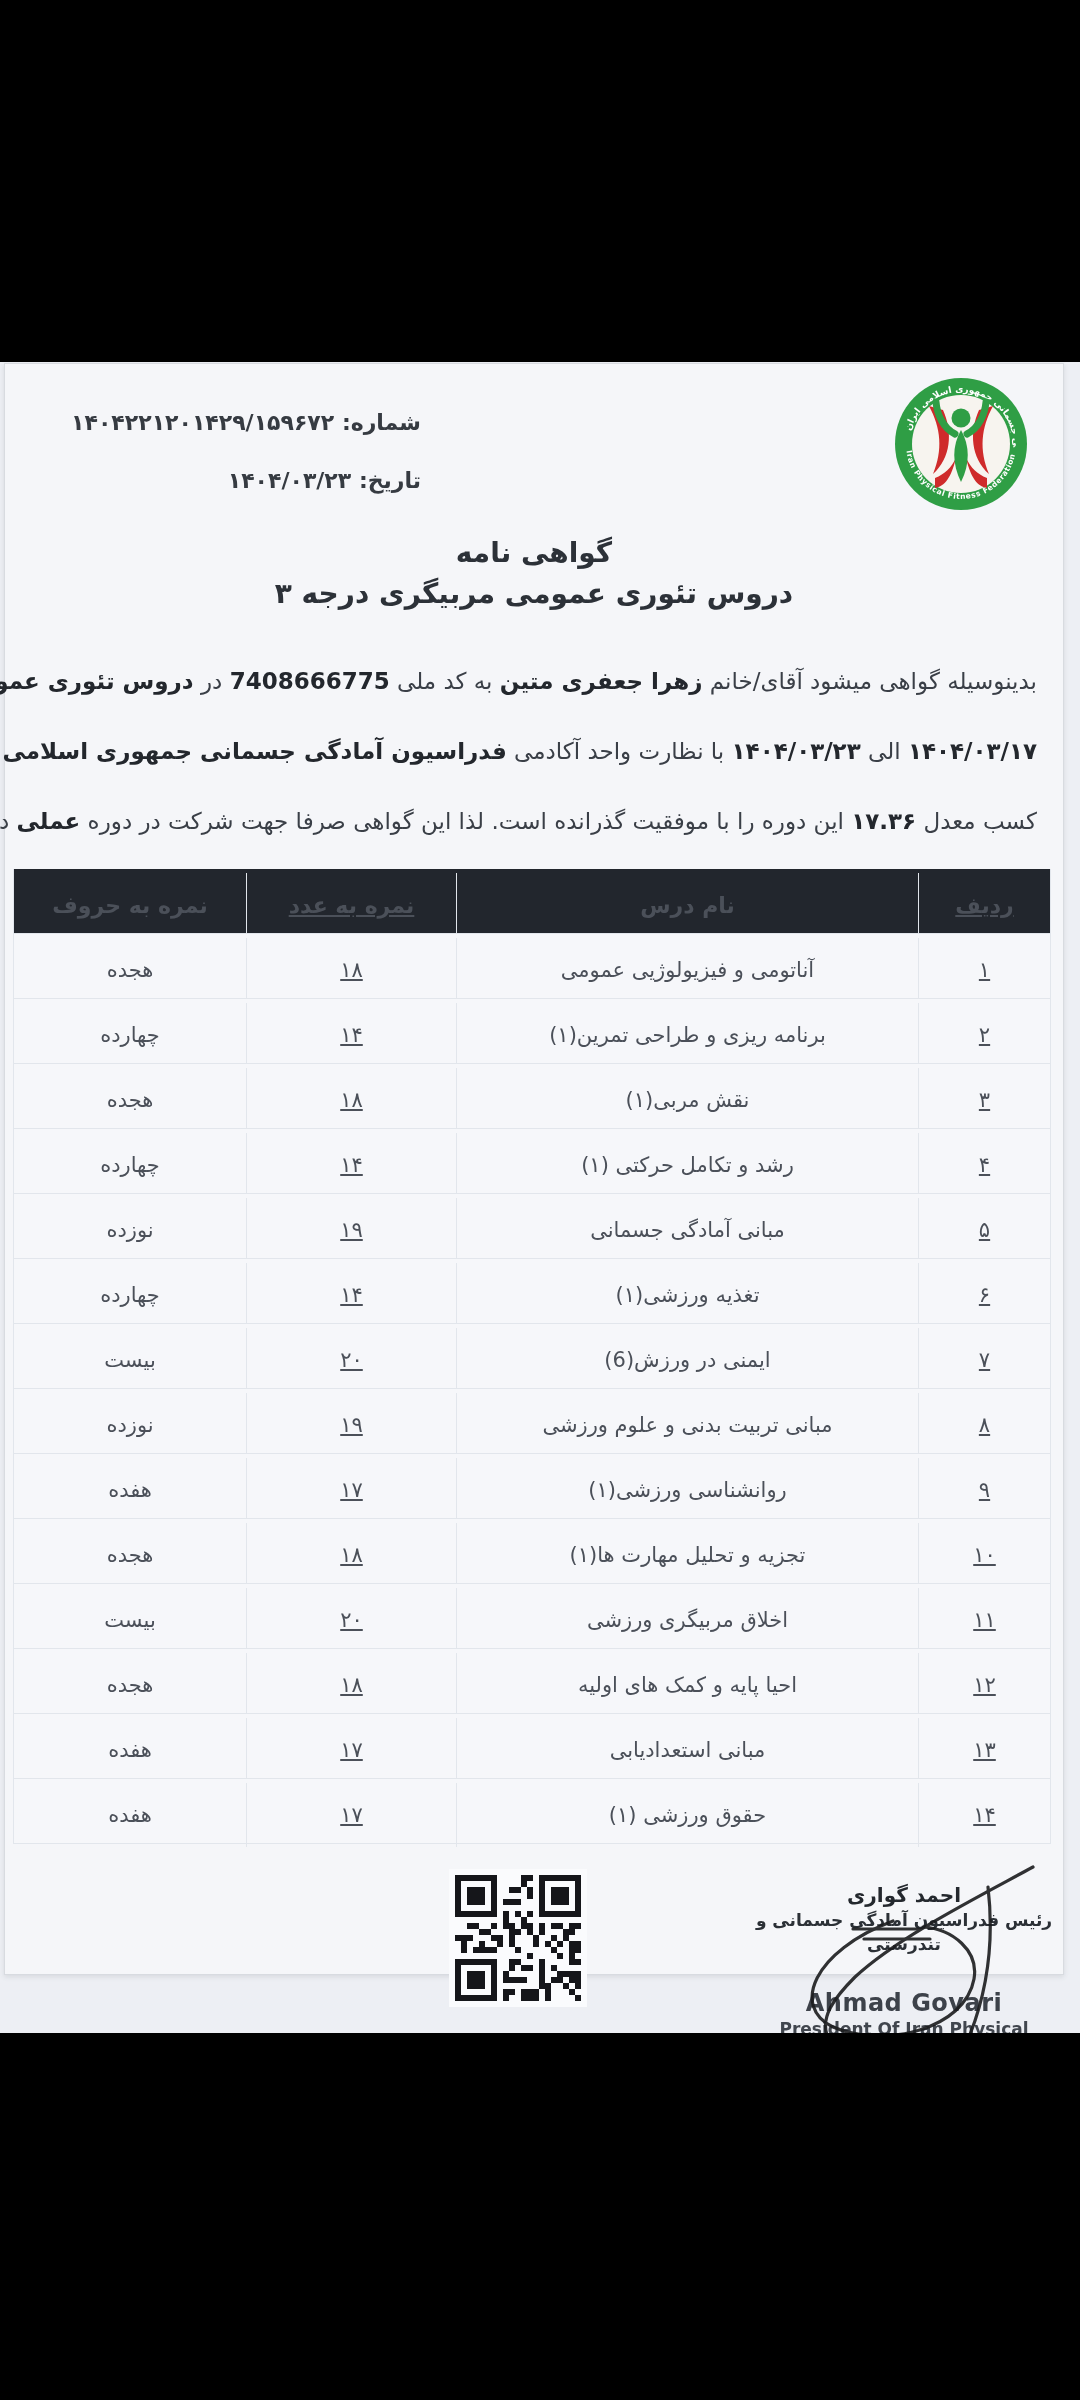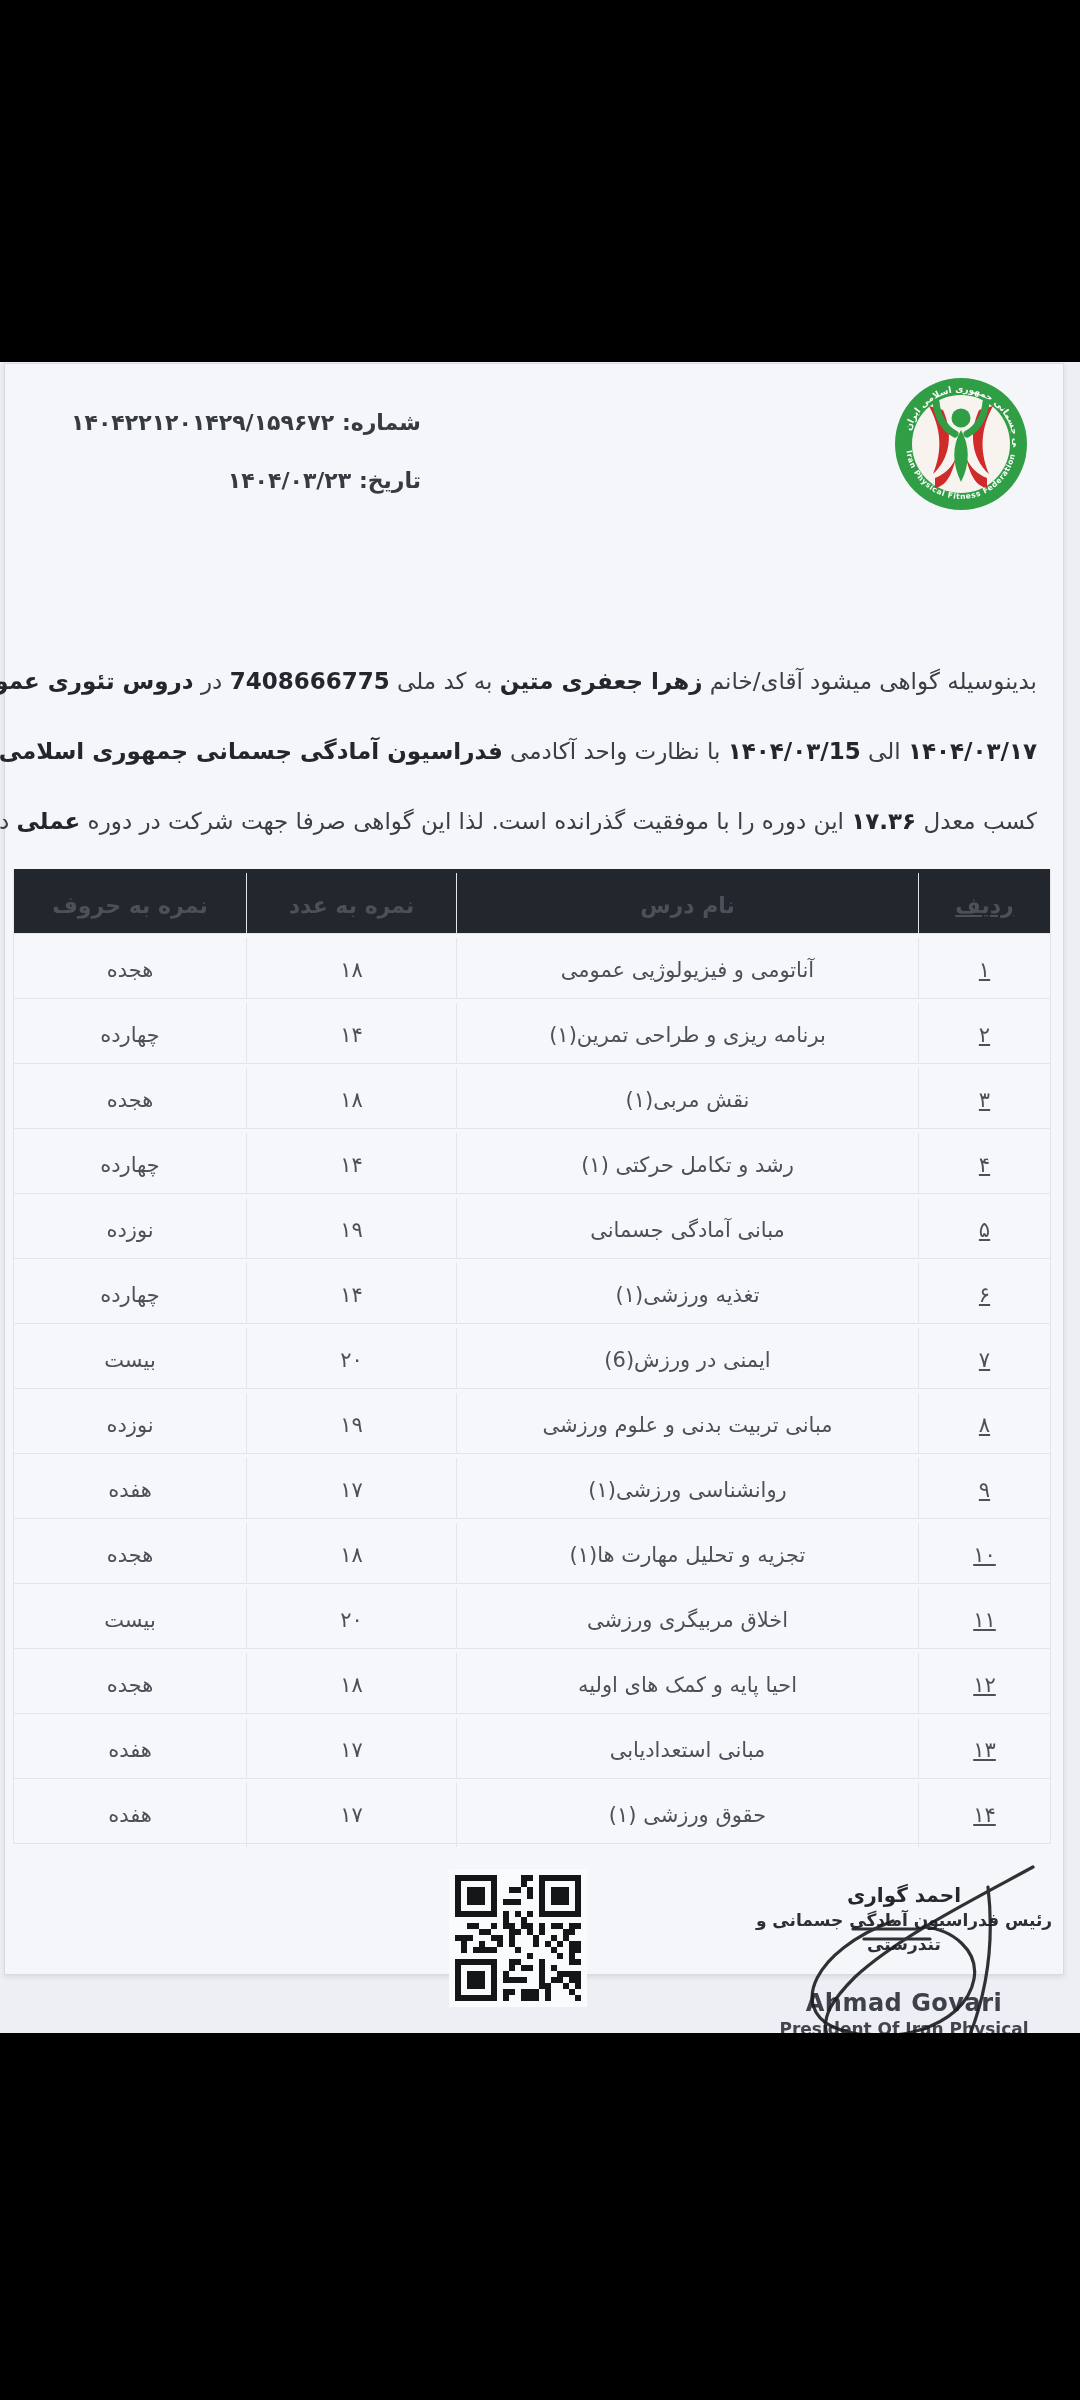--- a/index.html
+++ b/index.html
@@ -41,21 +41,21 @@
   #thead .cell{font-weight:700;font-size:22px;}
   #tbody{display:flex;flex-direction:column;height:910px;}
   .trow{flex:1;display:flex;border-top:1px solid #e2e6ec;align-items:center;background:#f6f7fa;}
   .cell{
     height:100%;display:flex;align-items:center;justify-content:center;
     font-size:21px;color:#4b5059;text-align:center;box-sizing:border-box;margin-top:8px;
   }
   .cell + .cell{border-inline-start:1px solid #e2e6ec;}
   .c-radif{width:131px;text-decoration:underline;}
   .c-course{width:462px;}
-  .c-score{width:210px;}
+  .c-score{width:210px;text-decoration:underline;}
   .c-words{width:233px;}
   #thead .c-radif,#thead .c-course,#thead .c-score,#thead .c-words{height:64px;}
   
   #qr{
     position:absolute;left:444px;top:1505px;width:138px;height:138px;
     background:#fafbfd;z-index:3;
   }
   #qr svg{width:100%;height:100%;display:block;}
   
   #sig{position:absolute;top:1498px;right:4px;width:310px;text-align:center;z-index:2;}
@@ -95,24 +95,28 @@
         <path d="M100,30 C88,52 86,74 96,98 C78,82 76,56 86,34 Z" fill="#cf2b2b"></path>
         <path d="M42,102 C52,98 58,92 63,82 C58,102 52,110 42,112 Z" fill="#cf2b2b"></path>
         <path d="M94,102 C84,98 78,92 73,82 C78,102 84,110 94,112 Z" fill="#cf2b2b"></path>
         <circle cx="68" cy="42" r="9.5" fill="#2f9e45"></circle>
         <path d="M68,54 C59,70 59,88 68,106 C77,88 77,70 68,54 Z" fill="#2f9e45"></path>
         <path d="M62,58 C50,52 44,38 43,26" stroke="#2f9e45" stroke-width="7" stroke-linecap="round" fill="none"></path>
         <path d="M74,58 C86,52 92,38 93,26" stroke="#2f9e45" stroke-width="7" stroke-linecap="round" fill="none"></path>
       </svg>
     </div>
 
+    <div id="title">
+      <div class="title-line">گواهی نامه</div>
+      <div class="title-line">دروس تئوری عمومی مربیگری درجه ۳</div>
+    </div>
 
     <div id="para">
         <div class="para-line"><span>بدینوسیله گواهی میشود آقای/خانم </span><b>زهرا جعفری متین</b><span> به کد ملی </span><b>7408666775</b><span> در </span><b>دروس تئوری عمومی مربیگری درجه 3</b></div>
-        <div class="para-line"><b>۱۴۰۴/۰۳/۱۷</b><span> الی </span><b>۱۴۰۴/۰۳/15</b><span> با نظارت واحد آکادمی </span><b>فدراسیون آمادگی جسمانی جمهوری اسلامی ایران</b></div>
+        <div class="para-line"><b>۱۴۰۴/۰۳/۱۷</b><span> الی </span><b>۱۴۰۴/۰۳/۲۳</b><span> با نظارت واحد آکادمی </span><b>فدراسیون آمادگی جسمانی جمهوری اسلامی ایران</b></div>
         <div class="para-line"><span>کسب معدل </span><b>۱۷.۳۶</b><span> این دوره را با موفقیت گذرانده است. لذا این گواهی صرفا جهت شرکت در دوره </span><b>عملی</b><span> دارای اعتبار می باشد.</span></div>
       </div>
 
     <div id="table">
       <div id="thead">
         <div class="cell c-radif">ردیف</div>
         <div class="cell c-course">نام درس</div>
         <div class="cell c-score">نمره به عدد</div>
         <div class="cell c-words">نمره به حروف</div>
       </div>

